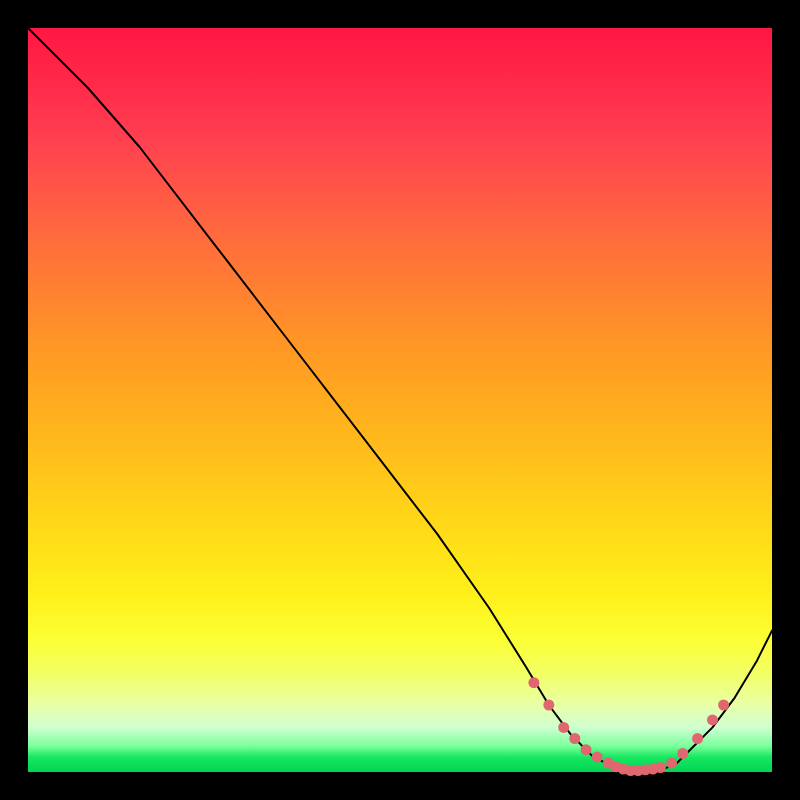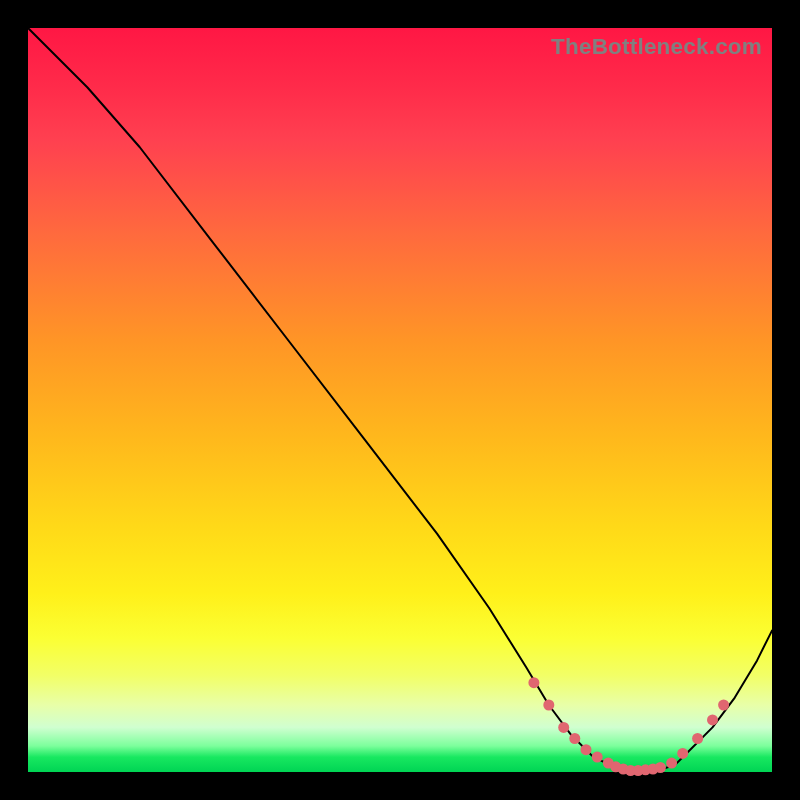--- a/index.html
+++ b/index.html
@@ -56,21 +56,20 @@
   }
   .marker {
     fill: #e06670;
   }
 </style>
 </head>
 <body>
 
 <div class="wrap">
   <div class="plot">
-    <div class="attribution">TheBottleneck.com</div>
     <svg class="lines" viewBox="0 0 744 744" preserveAspectRatio="none">
       <path id="curve-path" class="curve" d="M0.0 0.0 L59.5 59.5 L111.6 119.0 L186.0 215.8 L260.4 312.5 L334.8 409.2 L409.2 505.9 L461.3 580.3 L498.5 639.8 L520.8 677.0 L543.1 706.8 L565.4 729.1 L587.8 739.5 L610.1 742.5 L632.4 741.8 L647.3 736.6 L662.2 721.7 L684.5 699.4 L706.8 669.6 L729.1 632.4 L744.0 602.6 "></path>
       <g id="markers-group">
           <circle cx="505.9" cy="654.7" r="5.5" class="marker"></circle>
           <circle cx="520.8" cy="677.0" r="5.5" class="marker"></circle>
           <circle cx="535.7" cy="699.4" r="5.5" class="marker"></circle>
           <circle cx="546.8" cy="710.5" r="5.5" class="marker"></circle>
           <circle cx="558.0" cy="721.7" r="5.5" class="marker"></circle>
           <circle cx="569.2" cy="729.1" r="5.5" class="marker"></circle>
           <circle cx="580.3" cy="735.1" r="5.5" class="marker"></circle>

